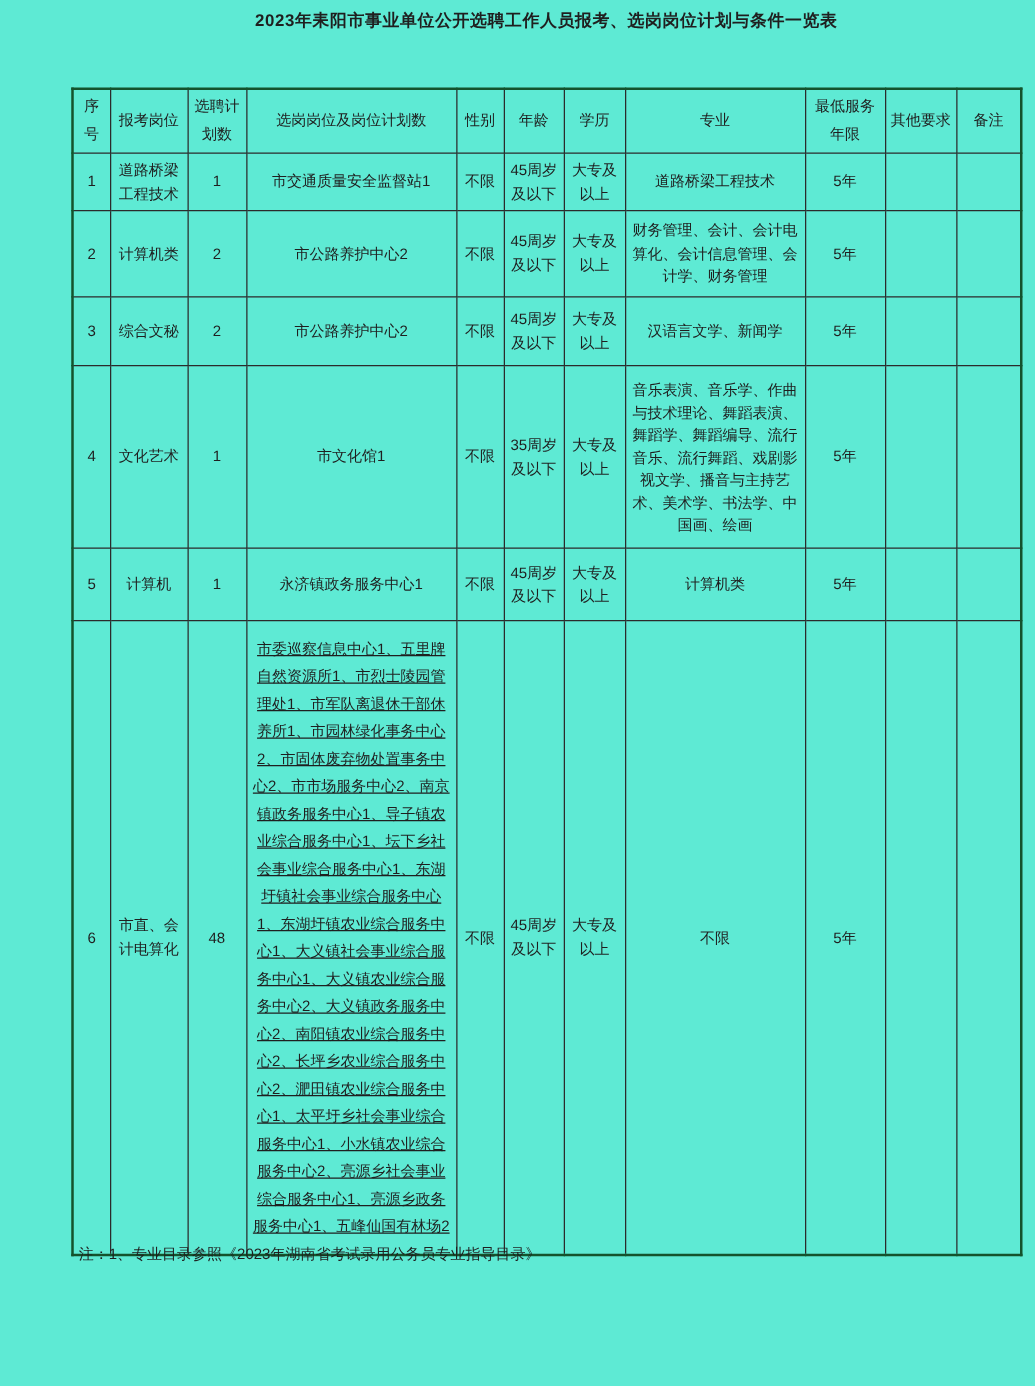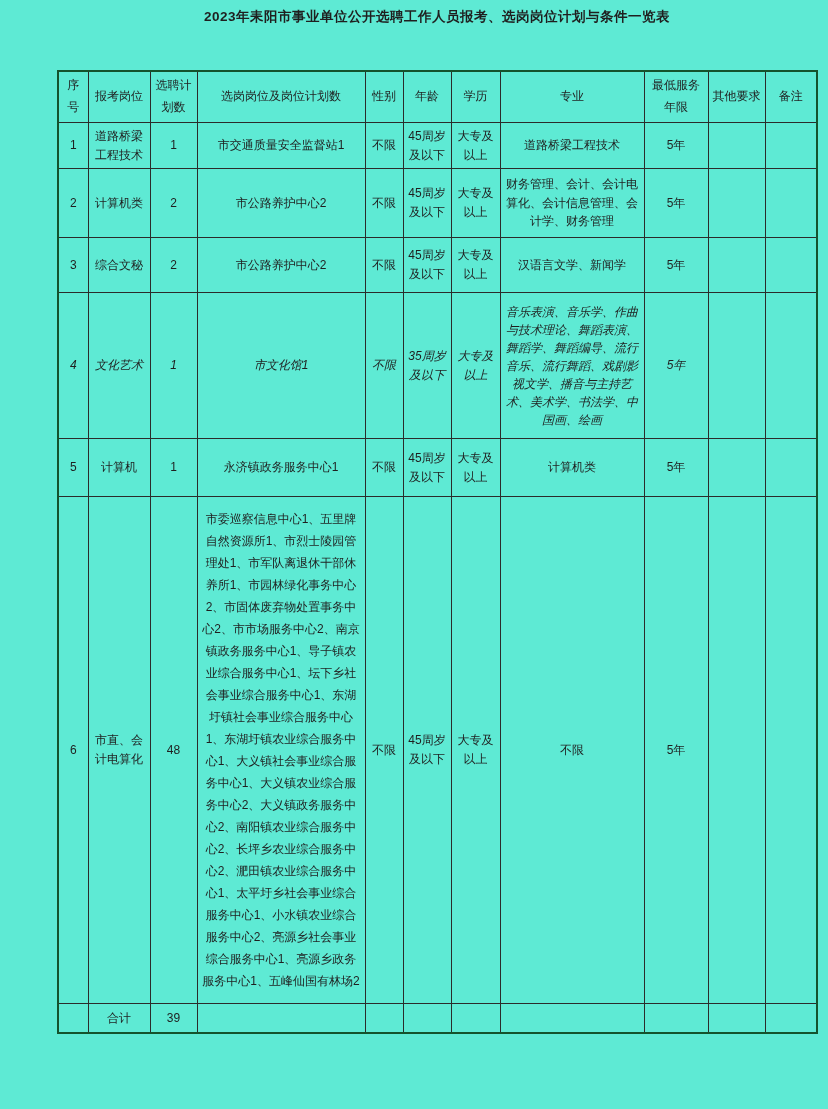--- a/index.html
+++ b/index.html
@@ -60,25 +60,25 @@
   col.c-age     { width: 48px; }
   col.c-edu     { width: 49px; }
   col.c-major   { width: 144px; }
   col.c-service { width: 64px; }
   col.c-other   { width: 57px; }
   col.c-remark  { width: 52px; }
   
   tbody tr:nth-child(1) td { height: 41px; }
   tbody tr:nth-child(2) td { height: 64px; }
   tbody tr:nth-child(3) td { height: 50px; }
-  tbody tr:nth-child(4) td { height: 141px; font-style: italic; }
+  tbody tr:nth-child(4) td { height: 141px; }
   tbody tr:nth-child(5) td { height: 53px; }
   tbody tr:nth-child(6) td { height: 502px; }
   tbody tr.total-row td { height: 24px; }
-  tbody tr:nth-child(6) td.cell-units { line-height: 22px; }
+  tbody tr:nth-child(6) td.cell-units { line-height: 22px; text-decoration: underline; }
   tbody tr:nth-child(4) td.cell-major { line-height: 18px; }
   .notes {
     position: absolute;
     top: 996px;
     left: 63px;
     width: 740px;
     font-size: 12px;
   }
   .note-line {
     margin: 0 0 11px 0;
@@ -194,32 +194,20 @@
       <td>48</td>
       <td class="cell-units">市委巡察信息中心1、五里牌自然资源所1、市烈士陵园管理处1、市军队离退休干部休养所1、市园林绿化事务中心2、市固体废弃物处置事务中心2、市市场服务中心2、南京镇政务服务中心1、导子镇农业综合服务中心1、坛下乡社会事业综合服务中心1、东湖圩镇社会事业综合服务中心1、东湖圩镇农业综合服务中心1、大义镇社会事业综合服务中心1、大义镇农业综合服务中心2、大义镇政务服务中心2、南阳镇农业综合服务中心2、长坪乡农业综合服务中心2、淝田镇农业综合服务中心1、太平圩乡社会事业综合服务中心1、小水镇农业综合服务中心2、亮源乡社会事业综合服务中心1、亮源乡政务服务中心1、五峰仙国有林场2</td>
       <td>不限</td>
       <td>45周岁及以下</td>
       <td>大专及以上</td>
       <td class="cell-major">不限</td>
       <td>5年</td>
       <td></td>
       <td></td>
     </tr>
-        <tr class="total-row">
-      <td></td>
-      <td>合计</td>
-      <td>39</td>
-      <td></td>
-      <td></td>
-      <td></td>
-      <td></td>
-      <td></td>
-      <td></td>
-      <td></td>
-      <td></td>
-    </tr>
       </tbody>
   </table>
 
   <div class="notes" id="notes-block">
+      <p class="note-line">注：1、专业目录参照《2023年湖南省考试录用公务员专业指导目录》</p>
     </div>
 
 </div>
 
 </body></html>

